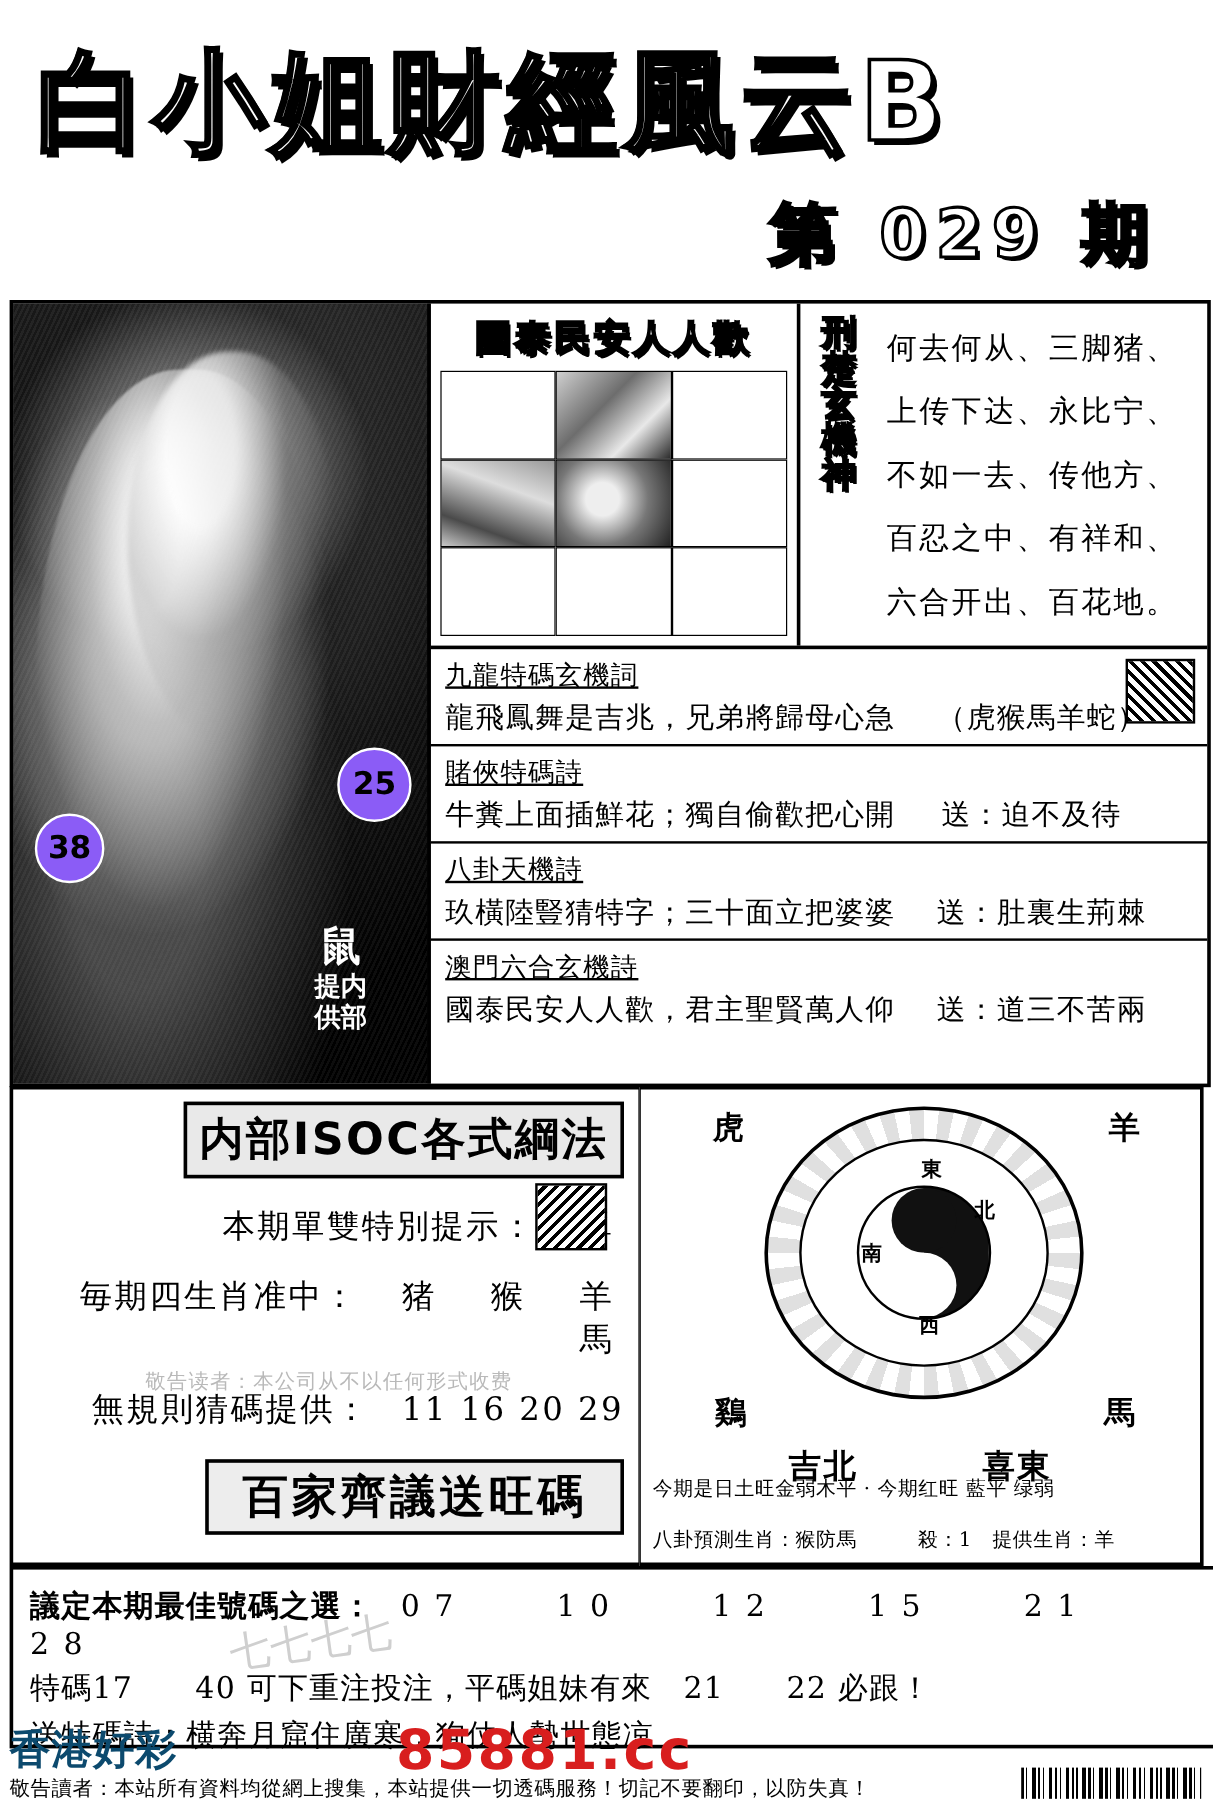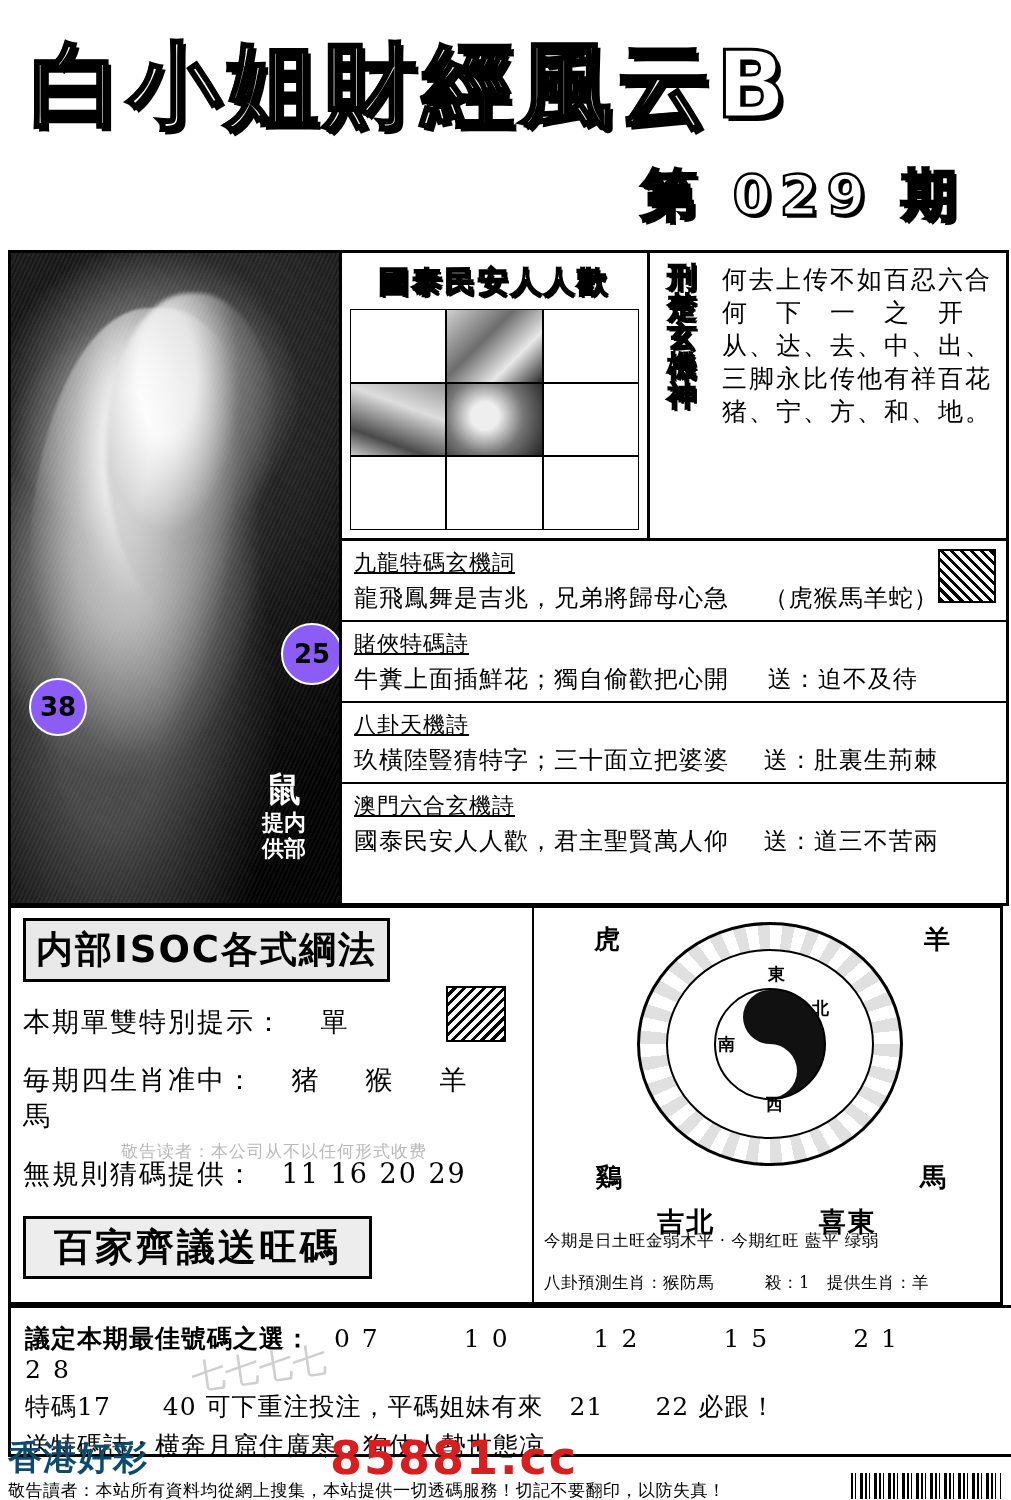--- a/index.html
+++ b/index.html
@@ -46,34 +46,34 @@
     font-size:30px;font-weight:bold;letter-spacing:3px;color:#fff;-webkit-text-stroke:2px #000;text-shadow:2px 2px 0 #000;}
   .zodiac-grid{flex:1;margin:2px 8px 8px 8px;display:grid;grid-template-columns:repeat(3,1fr);grid-template-rows:repeat(3,1fr);}
   .zcell{border:1.5px solid #000;position:relative;overflow:hidden;background:#fff;}
   .zcell.img1{background:linear-gradient(135deg,#cfcfcf,#6d6d6d 40%,#e8e8e8 70%,#2b2b2b);}
   .zcell.img2{background:linear-gradient(200deg,#9a9a9a,#ddd 35%,#4a4a4a 75%,#c9c9c9);}
   .zcell.img3{background:radial-gradient(circle at 40% 45%,#eee 0 20%,#777 55%,#222 100%);}
 
   .poem-box{flex:1;display:flex;padding:4px 6px 4px 2px;}
   .poem-vert{width:60px;display:flex;flex-direction:column;align-items:center;justify-content:flex-start;
     font-size:29px;font-weight:bold;line-height:1.02;color:#fff;-webkit-text-stroke:1.6px #000;text-shadow:2px 2px 0 #000;padding-top:6px;}
-  .poem-lines{flex:1;display:flex;justify-content:space-around;padding:6px 8px 6px 10px;}
+  .poem-lines{flex:1;display:flex;flex-direction:column;justify-content:space-around;padding:6px 8px 6px 10px;}
   .poem-lines div{font-family:"DejaVu Serif","Liberation Serif",serif;font-size:25px;letter-spacing:2px;}
 
   .rt-rows{flex:1;display:flex;flex-direction:column;}
   .rrow{border-bottom:2px solid #000;padding:7px 10px 6px 12px;position:relative;}
   .rrow:last-child{border-bottom:none;}
   .rrow .t1{font-family:"DejaVu Serif","Liberation Serif",serif;font-size:22px;letter-spacing:1px;text-decoration:underline;}
   .rrow .t2{font-family:"DejaVu Serif","Liberation Serif",serif;font-size:24px;letter-spacing:1px;margin-top:4px;}
   .seal{position:absolute;right:10px;top:8px;width:54px;height:50px;border:2px solid #000;
     background:repeating-linear-gradient(45deg,#000 0 3px,#fff 3px 7px);}
 
   
   .mid-block{position:absolute;left:8px;top:905px;width:995px;height:400px;display:flex;}
-  .mid-left{width:497px;border:3px solid #000;border-right:1.5px solid #000;position:relative;padding:10px 12px;}
+  .mid-left{width:497px;border:3px solid #000;border-right:1.5px solid #000;position:relative;padding:10px 12px;text-align:right;}
   .mid-right{flex:1;border:3px solid #000;border-left:1.5px solid #000;position:relative;}
 
   .banner{display:inline-block;border:3px solid #000;padding:4px 10px;font-size:37px;font-weight:bold;letter-spacing:2px;
     background:#e9e9e9;}
   .ml-line{font-size:27px;letter-spacing:2px;margin-top:22px;font-family:"DejaVu Serif","Liberation Serif",serif;}
   .ml-line .vals{margin-left:26px;letter-spacing:10px;}
   .ml-seal{position:absolute;right:26px;top:78px;width:56px;height:52px;border:2px solid #000;
     background:repeating-linear-gradient(-45deg,#000 0 3px,#fff 3px 7px);}
   .ghost{position:absolute;left:110px;top:232px;font-size:17px;color:#b9b9b9;letter-spacing:1px;}
   .banner2{display:inline-block;margin-top:24px;border:3px solid #000;padding:3px 28px;font-size:38px;font-weight:bold;letter-spacing:3px;background:#ededed;}

